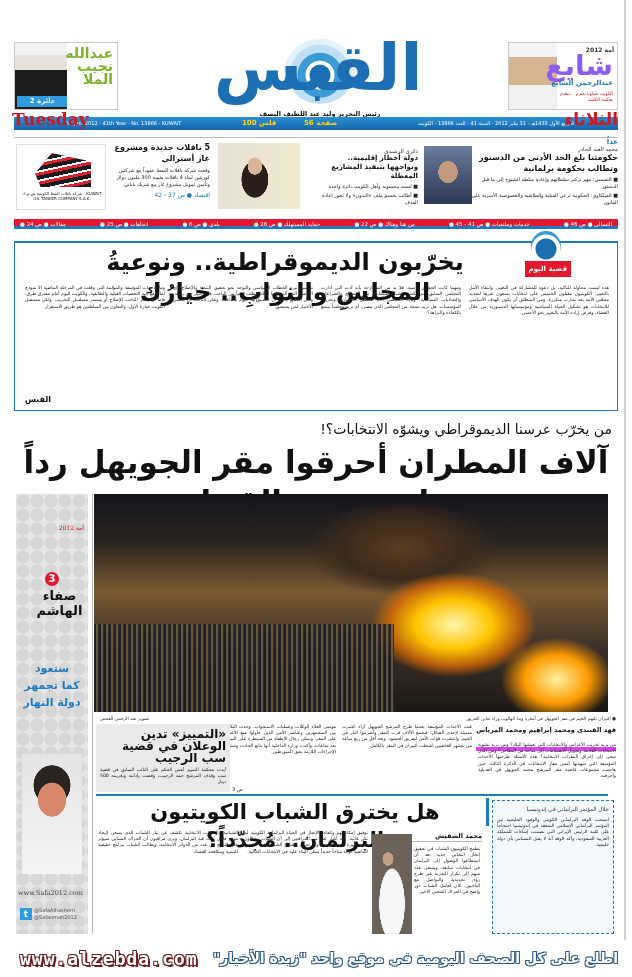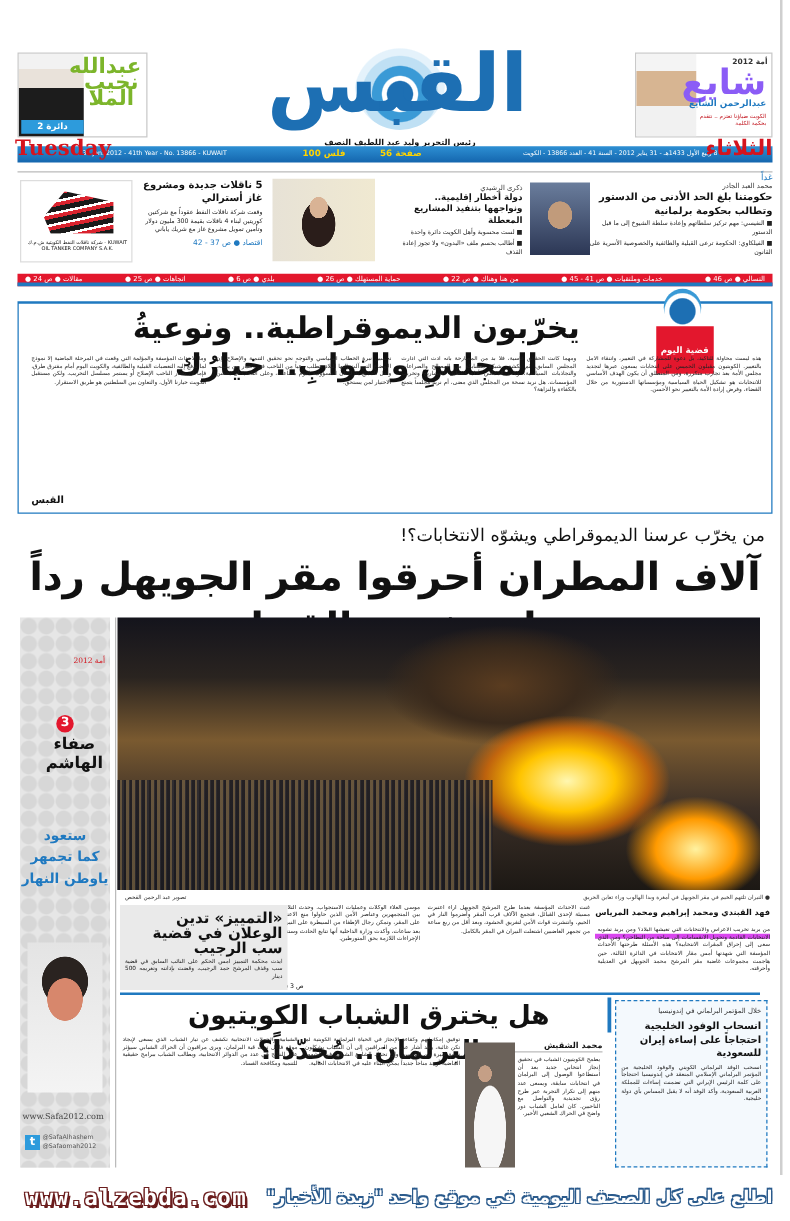--- a/index.html
+++ b/index.html
@@ -23,21 +23,21 @@
   .teaser-body { font-size: 5px; line-height: 7px; color: #222; }
   .photo { background: #555; overflow: hidden; }
 
   
   .index-strip { background: #e3172d; height: 10px; border-bottom: 3px solid #1f79c0; }
   .index-strip span { color: #fff; font-size: 5.5px; line-height: 10px; white-space: nowrap; }
 
   
   .issue-box { border: 1px solid #1f79c0; border-top: 2px solid #1f79c0; background: #fff; }
   .issue-headline { font-weight: bold; font-size: 24px; line-height: 30px; }
-  .issue-tag { background: #e3172d; color: #fff; font-size: 7px; font-weight: bold; padding: 15px 4px; }
+  .issue-tag { background: #e3172d; color: #fff; font-size: 7px; font-weight: bold; padding: 4px 4px; }
   .col-text { font-size: 4.6px; line-height: 6.2px; color: #222; text-align: justify; direction: rtl; overflow: hidden; }
 
   .kicker { font-size: 14px; line-height: 18px; }
   .main-head { font-weight: bold; font-size: 31px; line-height: 40px; letter-spacing: -0.5px; }
 
   
   .side-ad { background: #e6e6e6; background-image: radial-gradient(circle, #d7d7d7 6px, transparent 7px); background-size: 14px 14px; }
   .ad-num { width: 14px; height: 14px; border-radius: 50%; background: #e3172d; color: #fff; font-weight: bold; font-size: 10px; line-height: 14px; text-align: center; }
   .ad-name { font-weight: bold; font-size: 13px; padding-left: 15px; }
   .ad-slogan { color: #1f79c0; font-size: 11px; line-height: 17px; font-weight: bold; }
@@ -59,21 +59,21 @@
   .footer-url { font-family: "DejaVu Sans Mono", monospace; font-weight: bold; color: #ffffff; font-size: 18px; letter-spacing: 1px; text-shadow: -1px -1px 0 #6b1d1d, 1px -1px 0 #6b1d1d, -1px 1px 0 #6b1d1d, 1px 1px 0 #6b1d1d, 2px 2px 0 #6b1d1d; }
   .footer-ar { font-weight: bold; color: #ffffff; font-size: 14px; text-shadow: -1px -1px 0 #2a5a8c, 1px -1px 0 #2a5a8c, -1px 1px 0 #2a5a8c, 1px 1px 0 #2a5a8c; }
 
   .right-rule { background: #cfcfcf; width: 2px; }
 </style>
 </head>
 <body>
 
 <div class="abs promo-box" style="left:14px;top:42px;width:104px;height:68px;">
   <div class="abs photo" style="left:0;top:0;width:52px;height:68px;background:linear-gradient(180deg,#f2f2f2 0 18%,#e9e2da 18% 40%,#1c1c1c 40%);"></div>
-  <div class="abs rtl" style="right:4px;top:4px;width:48px;color:#7cb52b;font-weight:bold;font-size:17px;line-height:13px;text-align:center;">
+  <div class="abs rtl" style="right:4px;top:4px;width:48px;color:#7cb52b;font-weight:bold;font-size:14px;line-height:13px;">
     <div>عبدالله</div>
     <div>نجيب</div>
     <div>الملا</div>
   </div>
   <div class="abs" style="left:2px;bottom:2px;width:50px;height:11px;background:#2d9bdc;color:#fff;font-size:7px;font-weight:bold;text-align:center;line-height:11px;margin-top:26px;">دائرة 2</div>
 </div>
 
 <div class="abs" style="left:190px;top:30px;width:256px;height:82px;">
   <div class="abs logo-flower" style="left:94px;top:2px;"></div>
   <div class="abs logo-text rtl" style="left:0;top:6px;width:256px;text-align:center;">القبس</div>
@@ -93,21 +93,21 @@
   <span class="abs yel" style="left:228px;top:0;">100 فلس</span>
   <span class="abs yel" style="left:290px;top:0;">56 صفحة</span>
   <span class="abs rtl" style="right:44px;top:0;">8 ربيع الأول 1433هـ - 31 يناير 2012 - السنة 41 - العدد 13866 - الكويت</span>
 </div>
 <div class="abs day-en" style="left:12px;top:110px;">Tuesday</div>
 <div class="abs day-ar rtl" style="right:14px;top:110px;">الثلاثاء</div>
 
 <div class="abs" style="left:14px;top:137px;width:604px;height:1px;background:#bbb;"></div>
 
 <div class="abs rtl" style="left:466px;top:138px;width:152px;height:76px;">
-  <div style="color:#1f79c0;font-weight:normal;font-size:7px;">غداً</div>
+  <div style="color:#1f79c0;font-weight:bold;font-size:7px;">غداً</div>
   <div style="font-size:5.5px;color:#333;">محمد العبد الجادر</div>
   <div class="teaser-title">حكومتنا بلغ الحد الأدنى من الدستور وتطالب بحكومة برلمانية</div>
   <div class="teaser-body" style="margin-top:2px;">■ <span>النفيسي: مهم تركيز سلطاتهم وإعادة سلطة الشيوخ إلى ما قبل الدستور</span></div>
   <div class="teaser-body" style="margin-top:2px;">■ <span>الفيلكاوي: الحكومة ترعى القبلية والطائفية والخصوصية الأسرية على القانون</span></div>
 </div>
 <div class="abs photo" style="left:424px;top:146px;width:48px;height:58px;background:radial-gradient(ellipse 16px 18px at 50% 45%,#c19b7b 0 60%,transparent 62%),linear-gradient(180deg,#6a7d9c,#2c3755);"></div>
 
 <div class="abs rtl" style="left:320px;top:148px;width:98px;height:66px;">
   <div style="font-size:5.5px;color:#333;">ذكرى الرشيدي</div>
   <div class="teaser-title" style="font-size:7px;line-height:9px;">دولة أخطار إقليمية.. ونواجهها بتنفيذ المشاريع المعطلة</div>
@@ -154,21 +154,21 @@
 
 <div class="abs right-rule" style="left:624px;top:0;height:940px;"></div>
 
 <div class="abs side-ad" style="left:16px;top:494px;width:72px;height:440px;">
   <div class="abs" style="right:4px;top:30px;color:#d4141e;font-family:'DejaVu Serif',serif;font-size:6px;">أمة 2012</div>
   <div class="abs ad-num" style="left:29px;top:78px;">3</div>
   <div class="abs ad-name rtl" style="left:0;top:94px;width:72px;text-align:center;">صفاء الهاشم</div>
   <div class="abs ad-slogan rtl" style="left:0;top:166px;width:72px;text-align:center;">
     <div>ستعود</div>
     <div>كما تجمهر</div>
-    <div>ياوطن النهار</div>
+    <div>دولة النهار</div>
   </div>
   <div class="abs" style="left:6px;top:260px;width:60px;height:120px;background:radial-gradient(ellipse 20px 24px at 50% 38%,#d7876c 0 70%,transparent 72%),radial-gradient(ellipse 26px 28px at 50% 26%,#2a2320 0 70%,transparent 72%),linear-gradient(180deg,#e4e4e4,#f4f4f4);"></div>
   <div class="abs" style="left:2px;top:395px;width:68px;font-family:'DejaVu Serif',serif;font-size:6.5px;color:#444;text-align:left;">www.Safa2012.com</div>
   <div class="abs" style="left:4px;top:414px;width:12px;height:12px;background:#2d9bdc;color:#fff;font-size:9px;font-weight:bold;line-height:12px;text-align:center;">t</div>
   <div class="abs" style="left:18px;top:413px;font-size:5px;color:#555;">@SafaAlhashem</div>
   <div class="abs" style="left:18px;top:420px;font-size:5px;color:#555;">@Safaomah2012</div>
 </div>
 <div class="abs" style="left:92px;top:494px;width:1px;height:440px;background:#bbb;"></div>
 
 <div class="abs fire-photo" style="left:94px;top:494px;width:514px;height:218px;">
@@ -193,20 +193,19 @@
 <div class="abs article-head rtl" style="left:104px;top:798px;width:382px;text-align:center;">هل يخترق الشباب الكويتيون البرلمان.. مُجدّداً؟</div>
 <div class="abs" style="left:486px;top:798px;width:3px;height:28px;background:#1f79c0;"></div>
 <div class="abs byline rtl" style="left:412px;top:832px;width:70px;border-bottom:1px solid #bbb;">محمد الشقيش</div>
 <div class="abs col-text" style="left:414px;top:846px;width:66px;height:86px;">يطمح الكويتيون الشباب في تحقيق إنجاز انتخابي جديد بعد أن استطاعوا الوصول إلى البرلمان في انتخابات سابقة، ويسعى عدد منهم إلى تكرار التجربة عبر طرح رؤى تجديدية والتواصل مع الناخبين. كان لعامل الشباب دور واضح في الحراك الشعبي الأخير.</div>
 <div class="abs photo" style="left:372px;top:834px;width:40px;height:100px;background:radial-gradient(ellipse 9px 11px at 40% 25%,#c59f86 0 60%,transparent 62%),radial-gradient(ellipse 18px 50px at 50% 70%,#f6f6f6 0 70%,transparent 72%),#6b625a;"></div>
 <div class="abs col-text" style="left:244px;top:830px;width:124px;height:104px;">توفيق إمكانياتهم وكفاءة الإنجاز في الحياة البرلمانية الكويتية لم تكن غائبة، وقد أشار عدد من المراقبين إلى أن الشباب يشكلون نسبة كبيرة من الناخبين، وإن تحرك الشارع الشبابي في الشهور الماضية أوجد مناخاً جديداً يمكن البناء عليه في الانتخابات الحالية.</div>
 <div class="abs col-text" style="left:98px;top:830px;width:140px;height:104px;">الشبابية والحملات الانتخابية تكشف عن تيار الشباب الذي يسعى لإيجاد موقع فاعل تحت قبة البرلمان، ويرى مراقبون أن الحراك الشبابي سيؤثر على النتائج في عدد من الدوائر الانتخابية، ويطالب الشباب ببرامج حقيقية للتنمية ومكافحة الفساد.</div>
 
 <div class="abs side-box rtl" style="left:492px;top:800px;width:122px;height:134px;padding:4px;">
   <div style="font-size:5.5px;line-height:8px;color:#333;">خلال المؤتمر البرلماني في إندونيسيا</div>
-  <div style="font-weight:bold;font-size:8px;line-height:11px;margin-top:2px;">انسحاب الوفود الخليجية احتجاجاً على إساءة إيران للسعودية</div>
   <div class="col-text" style="margin-top:4px;height:62px;">انسحب الوفد البرلماني الكويتي والوفود الخليجية من المؤتمر البرلماني الإسلامي المنعقد في إندونيسيا احتجاجاً على كلمة الرئيس الإيراني التي تضمنت إساءات للمملكة العربية السعودية، وأكد الوفد أنه لا يقبل المساس بأي دولة خليجية.</div>
 </div>
 
 <div class="abs" style="left:0;top:942px;width:632px;height:35px;background:#fff;">
   <div class="abs footer-ar rtl" style="right:14px;top:8px;">اطلع على كل الصحف اليومية في موقع واحد "زبدة الأخبار"</div>
   <div class="abs footer-url" style="left:20px;top:6px;">www.alzebda.com</div>
 </div>
 
 </body></html>

